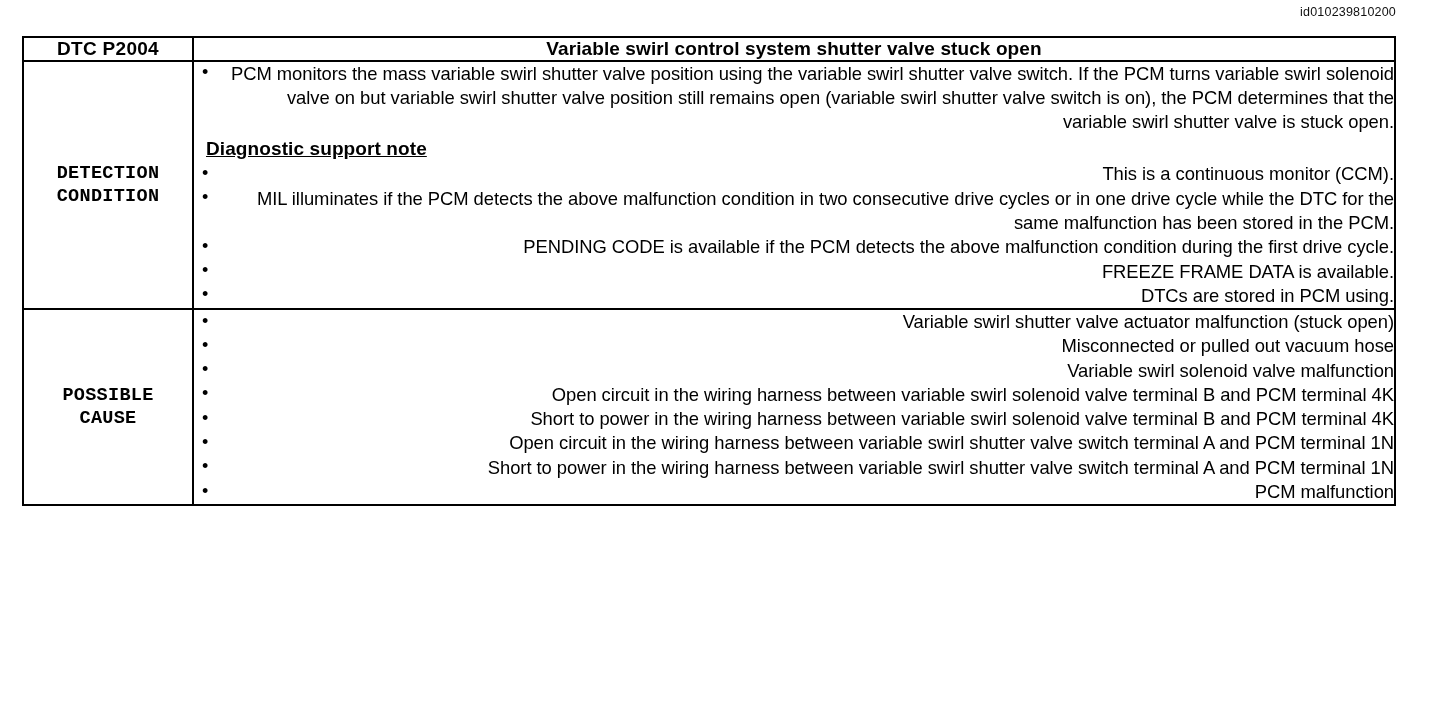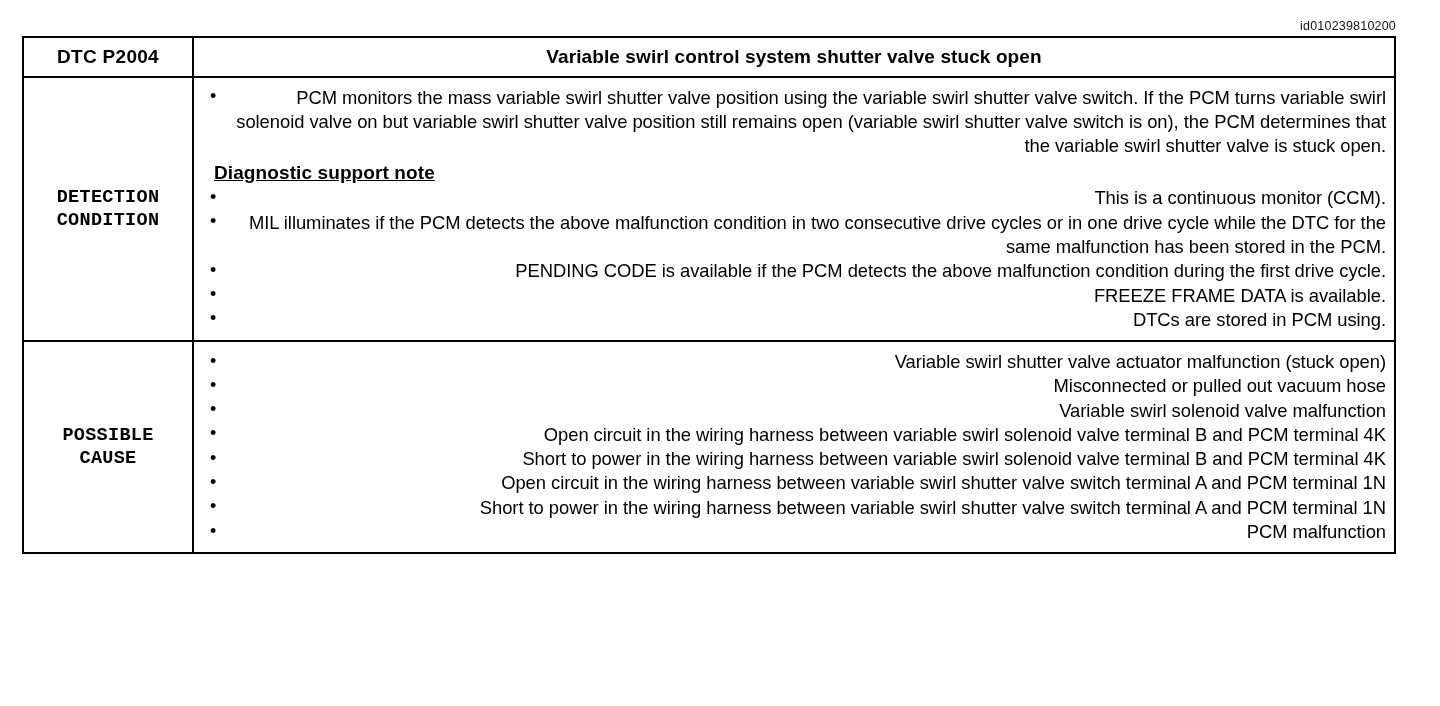--- a/index.html
+++ b/index.html
@@ -20,42 +20,42 @@
     position: absolute;
     left: 0;
     top: 0;
     width: 1440px;
     height: 706px;
   }
 
   .doc-id {
     position: absolute;
     right: 44px;
-    top: 19px;
+    top: 5px;
     font-size: 12.5px;
     font-family: "Liberation Sans", sans-serif;
     letter-spacing: 0.2px;
     color: #111;
     white-space: nowrap;
   }
 
   .dtc-table {
     position: absolute;
     left: 22px;
     top: 36px;
     width: 1374px;
     border-collapse: collapse;
     table-layout: fixed;
     border: 2px solid #000;
   }
 
   .dtc-table td {
     border: 2px solid #000;
     vertical-align: middle;
-    padding: 8px;
+    padding: 0;
   }
 
   .col-label {
     width: 170px;
     text-align: center;
   }
 
   
   .hdr-code {
     font-size: 19px;

